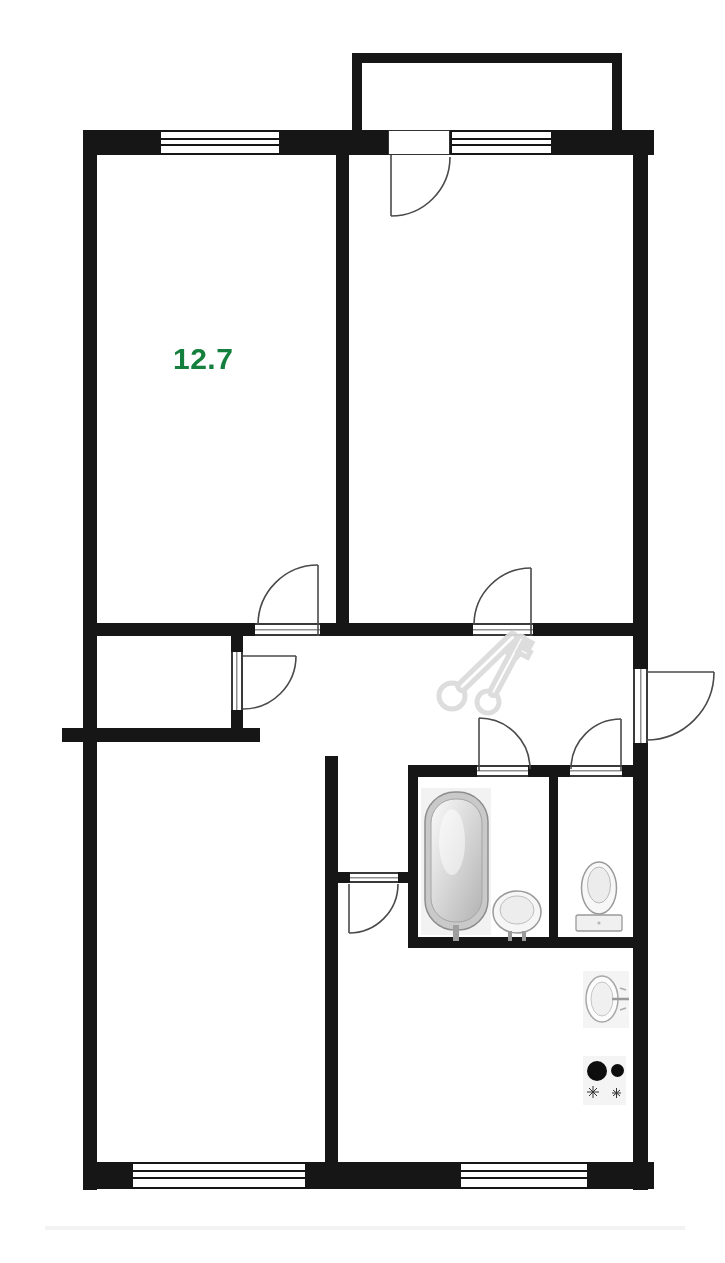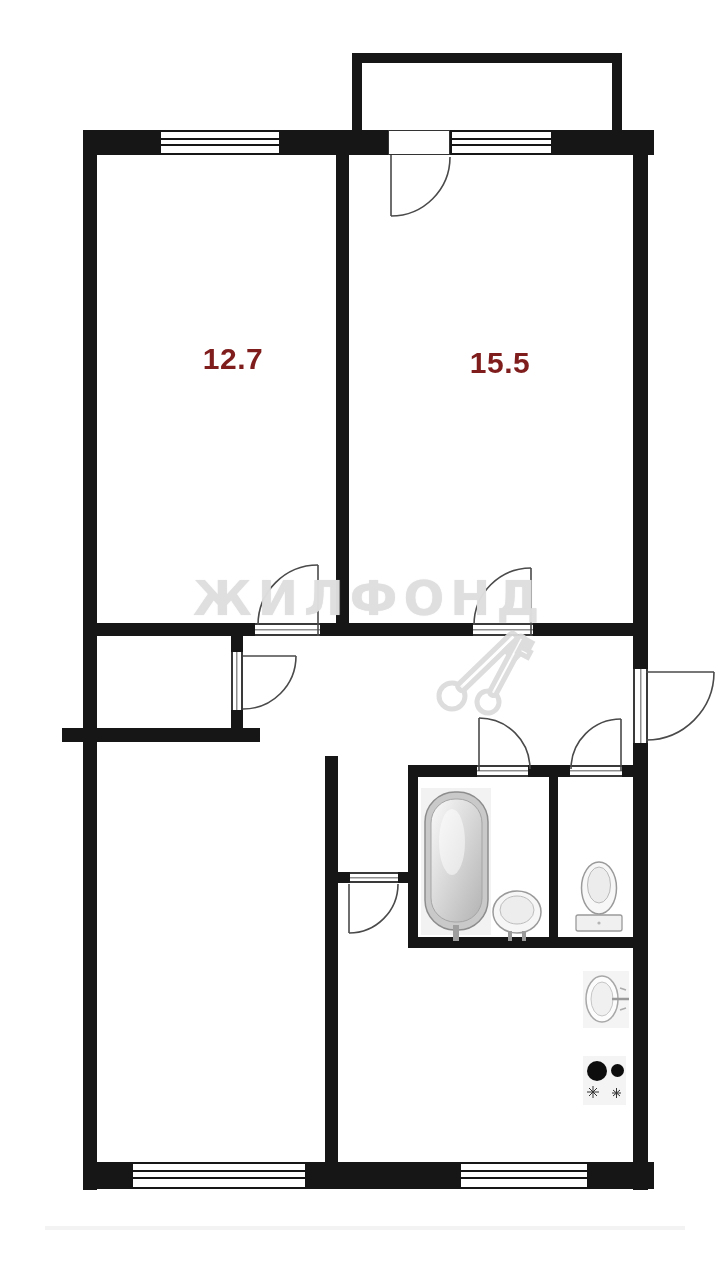--- a/index.html
+++ b/index.html
@@ -10,22 +10,22 @@
         background-color:#fff;
         background-image:linear-gradient(#161616,#161616),linear-gradient(#161616,#161616);
         background-size:100% 2px;background-position:0 30%,0 64%;background-repeat:no-repeat;}
   .thh{position:absolute;box-sizing:border-box;z-index:16;border-top:2px solid #3a3a3a;
        border-bottom:2px solid #3a3a3a;
        background:#fff linear-gradient(#8f8f8f,#8f8f8f) 0 50%/100% 1.5px no-repeat;}
   .thv{position:absolute;box-sizing:border-box;z-index:16;border-left:2px solid #3a3a3a;
        border-right:2px solid #3a3a3a;
        background:#fff linear-gradient(#8f8f8f,#8f8f8f) 50% 0/1.5px 100% no-repeat;}
   .balcop{position:absolute;box-sizing:border-box;z-index:16;border:1.5px solid #333;background:#fff;}
-  .lbl{position:absolute;width:120px;text-align:center;z-index:30;
-       font:700 30px "Liberation Sans",sans-serif;color:#7f1d1d;letter-spacing:.5px;}
+  .lbl{position:absolute;width:120px;text-align:left;z-index:30;
+       font:700 30px "Liberation Sans",sans-serif;color:#15803d;letter-spacing:.5px;}
   #overlay{position:absolute;left:0;top:0;z-index:20;}
   .wm{position:absolute;left:193px;top:570px;z-index:60;
       font:700 48px "DejaVu Sans",sans-serif;letter-spacing:6px;
       color:rgba(222,222,222,.95);text-shadow:0 0 1px rgba(205,205,205,.6);}
   #keysvg{position:absolute;left:428px;top:598px;z-index:61;}
   .artifact{position:absolute;left:45px;top:1226px;width:640px;height:4px;
             background:#f3f3f3;z-index:1;}
 </style>
 </head>
 <body>
@@ -165,23 +165,21 @@
       <g stroke="#333" stroke-width="1">
         <path d="M587 1092 H599 M593 1086 V1098 M589 1088 L597 1096 M589 1096 L597 1088"></path>
       </g>
       <g stroke="#333" stroke-width="1">
         <path d="M612 1093 H621 M616.5 1088 V1098 M613 1090 L620 1096 M613 1096 L620 1090"></path>
       </g>
     </g>
   </svg>
 
   <div class="lbl" style="left:173px;top:342px">12.7</div>
-  <div class="lbl" style="left:440px;top:346px">15.5</div>
 
-  <div class="wm">ЖИЛФОНД</div>
 
   <svg id="keysvg" width="125" height="125" viewBox="0 0 125 125">
     <g stroke="#dcdcdc" stroke-width="5" fill="rgba(255,255,255,0.85)" opacity="0.95">
       <g transform="translate(24,98) rotate(-44)">
         <circle cx="0" cy="0" r="13"></circle>
         <rect x="10" y="-4" width="78" height="8" rx="3"></rect>
         <rect x="70" y="4" width="7" height="13"></rect>
         <rect x="82" y="4" width="6" height="9"></rect>
       </g>
       <g transform="translate(60,104) rotate(-62)">

